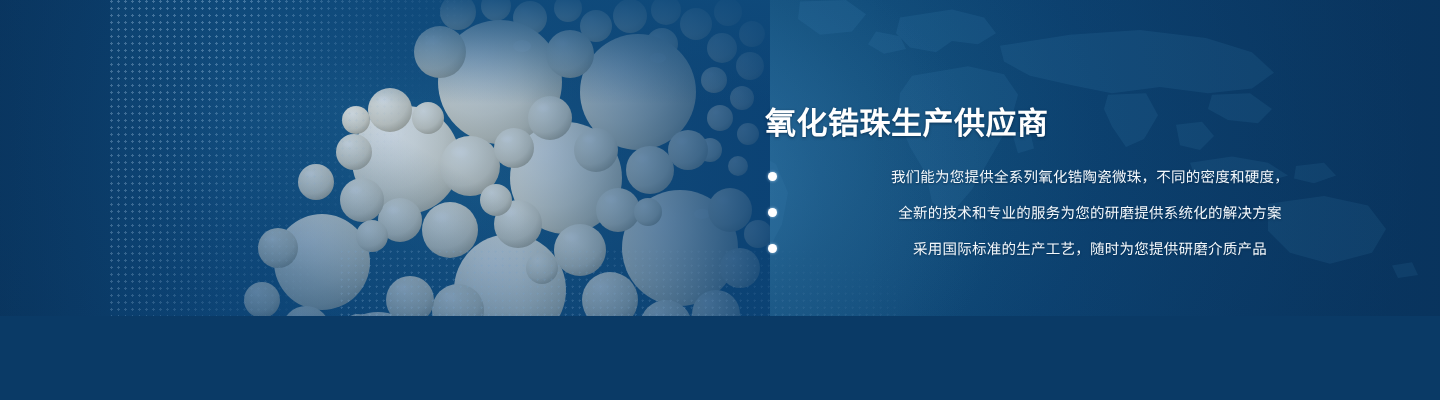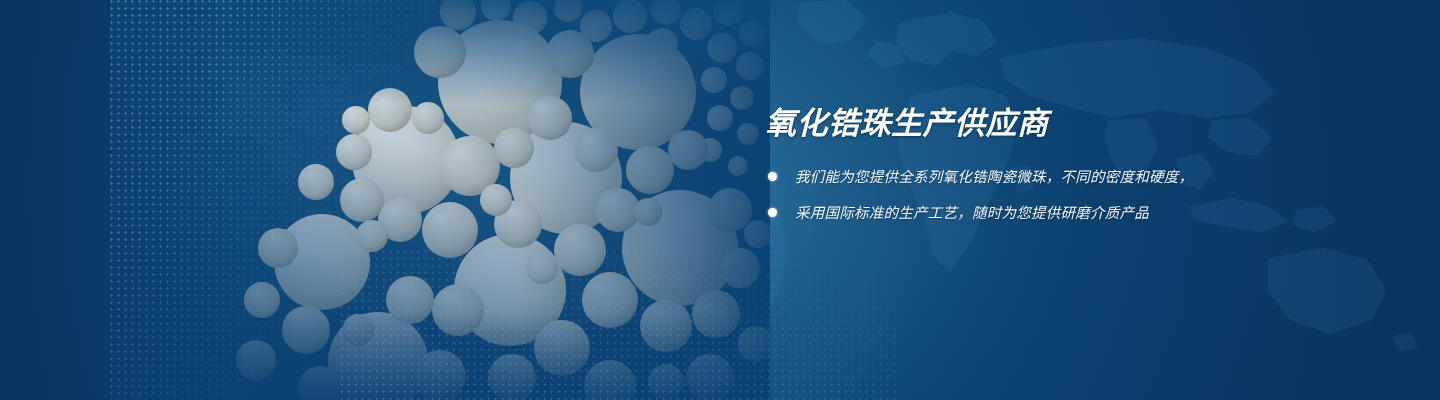--- a/index.html
+++ b/index.html
@@ -8,24 +8,23 @@
     padding: 0;
     background: #0a3a66;
   }
   body {
     font-family: "Liberation Sans", "DejaVu Sans", sans-serif;
   }
 
   #banner {
     position: relative;
     width: 1440px;
-    height: 400px;
+    height: 316px;
     overflow: hidden;
     background: #0b4274;
-    font-style: italic;
   }
 
   
   .bg-base {
     position: absolute;
     inset: 0;
     background:
       radial-gradient(ellipse 760px 560px at 46% 46%, #1d6394 0%, #14527f 28%, #0d4474 58%, #0a3a68 100%),
       linear-gradient(100deg, #0b4376 0%, #0d4678 38%, #0c4273 70%, #0a3a66 100%);
   }
@@ -109,20 +108,21 @@
     font-weight: 700;
     color: #ffffff;
     letter-spacing: .5px;
     text-shadow: 0 1px 3px rgba(2,24,48,.55);
     white-space: nowrap;
   }
   .bullets {
     list-style: none;
     margin: 20px 0 0 0;
     padding: 0;
+    text-align: center;
   }
   .bullet-row {
     position: relative;
     padding-left: 30px;
     margin-bottom: 10px;
   }
   .bullet-row:last-child { margin-bottom: 6px; }
   .dot {
     position: absolute;
     left: 3px;
@@ -398,18 +398,22 @@
   <div class="copy">
     <h1 class="headline">氧化锆珠生产供应商</h1>
 
     <ul class="bullets">
       <li class="bullet-row">
         <span class="dot"></span>
         <span class="bullet-text">我们能为您提供全系列氧化锆陶瓷微珠，不同的密度和硬度，</span>
       </li>
       <li class="bullet-row">
         <span class="dot"></span>
+        <span class="bullet-text">全新的技术和专业的服务为您的研磨提供系统化的解决方案</span>
+      </li>
+      <li class="bullet-row">
+        <span class="dot"></span>
         <span class="bullet-text">采用国际标准的生产工艺，随时为您提供研磨介质产品</span>
       </li>
     </ul>
   </div>
 
 </div>
 
 </body></html>

